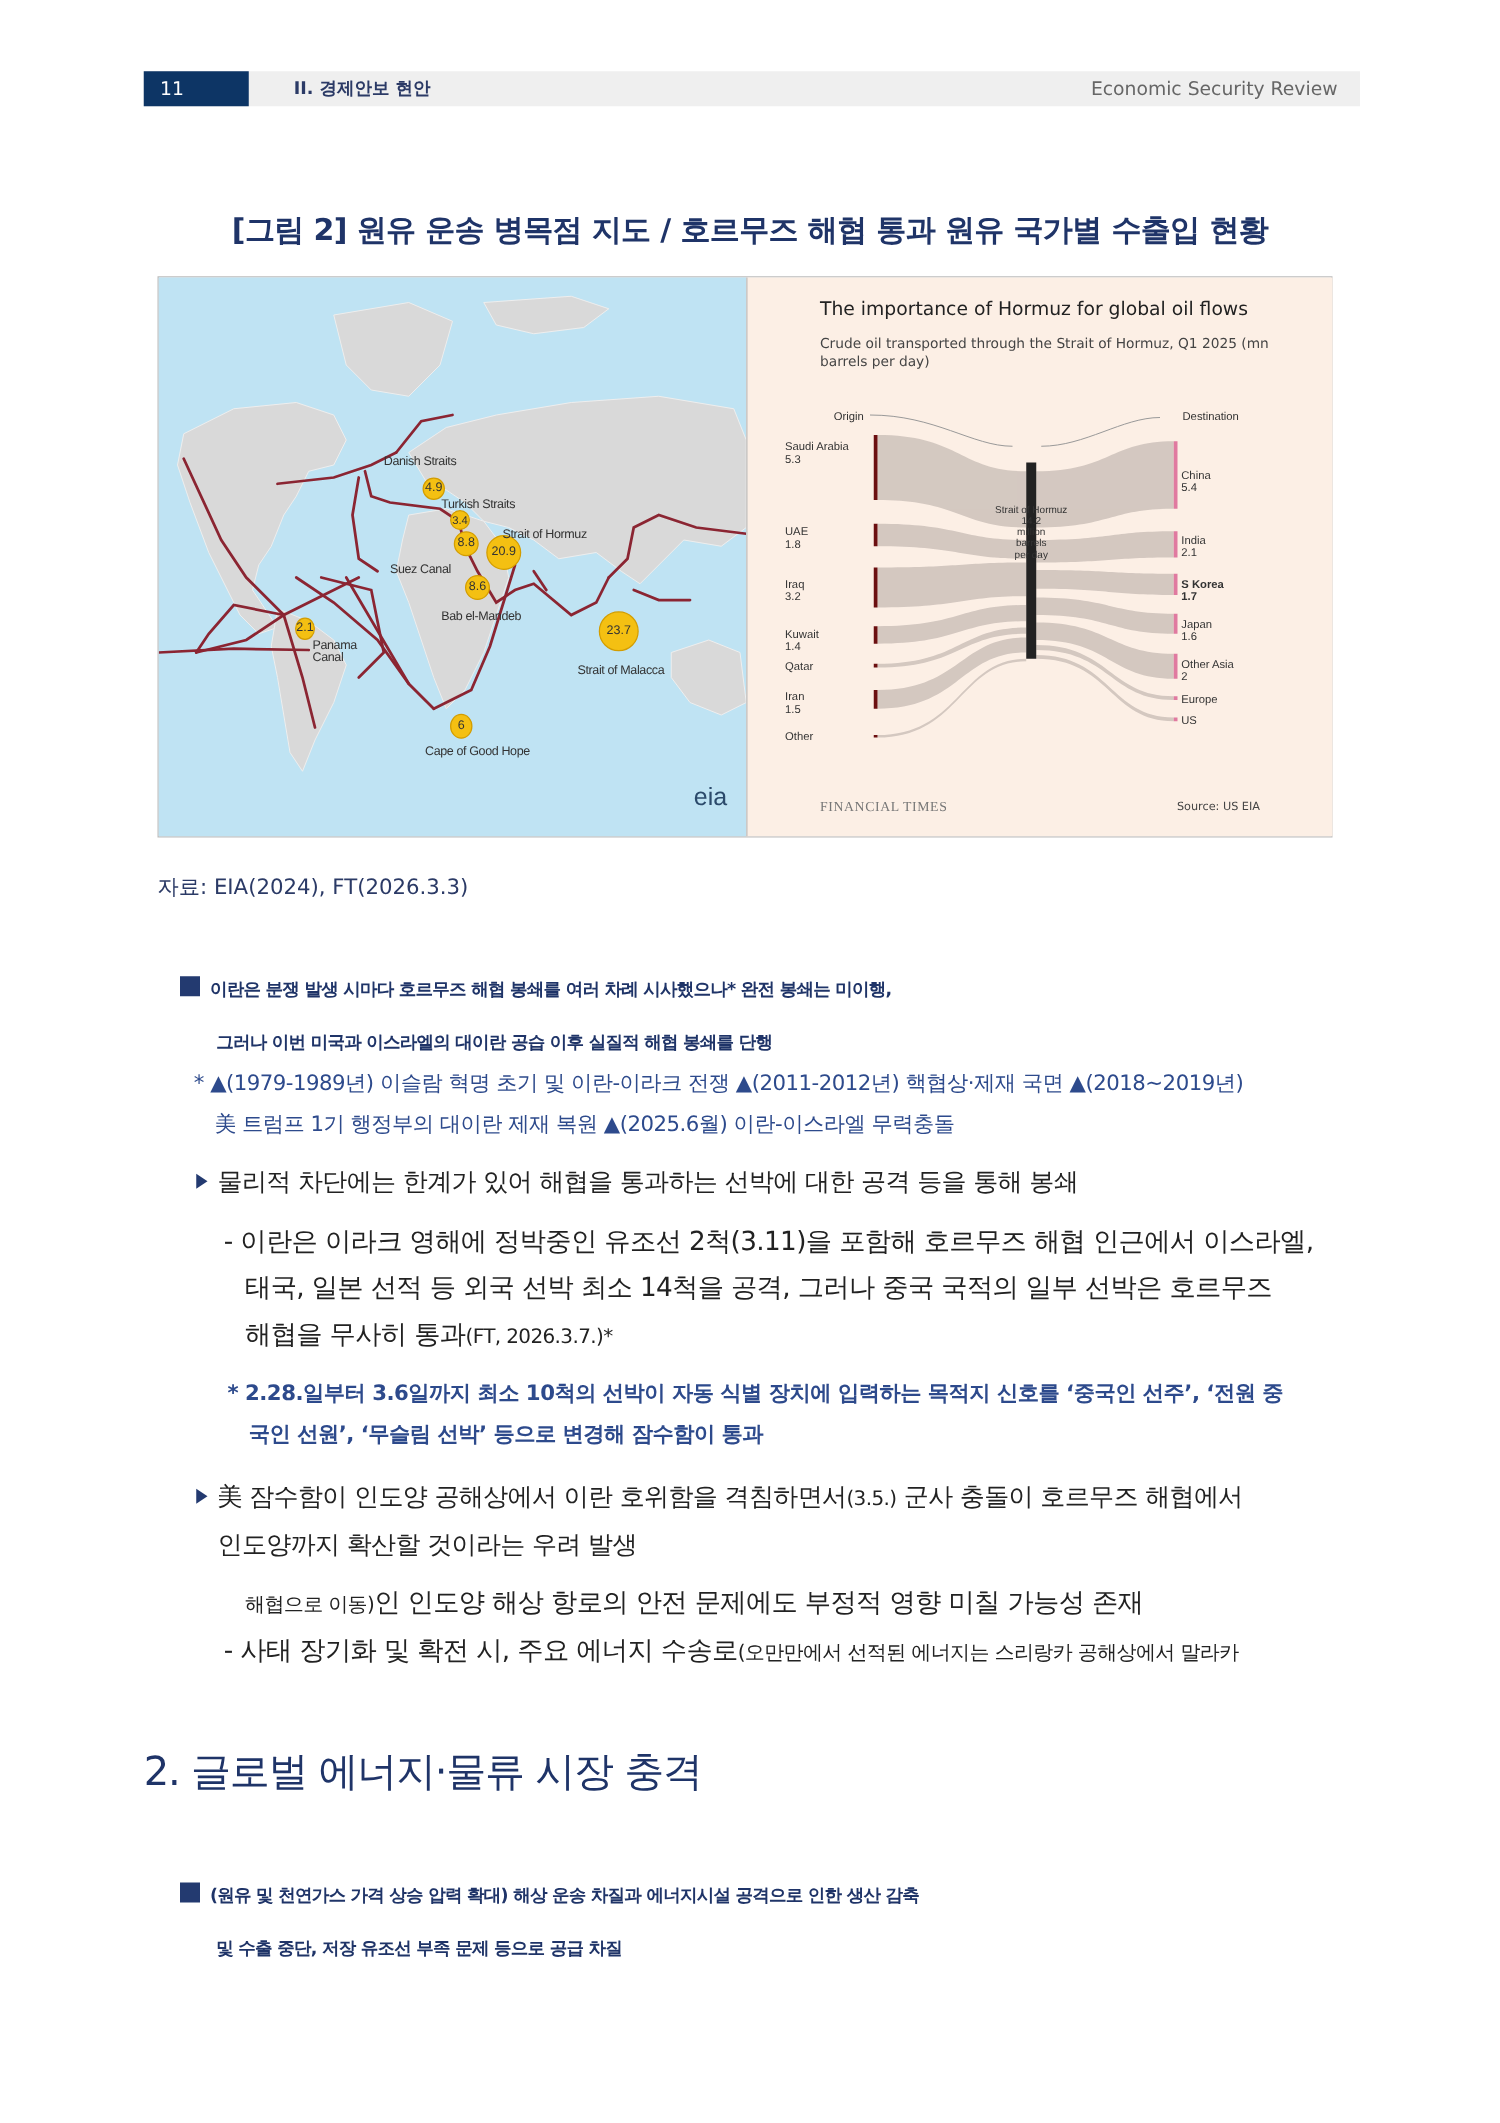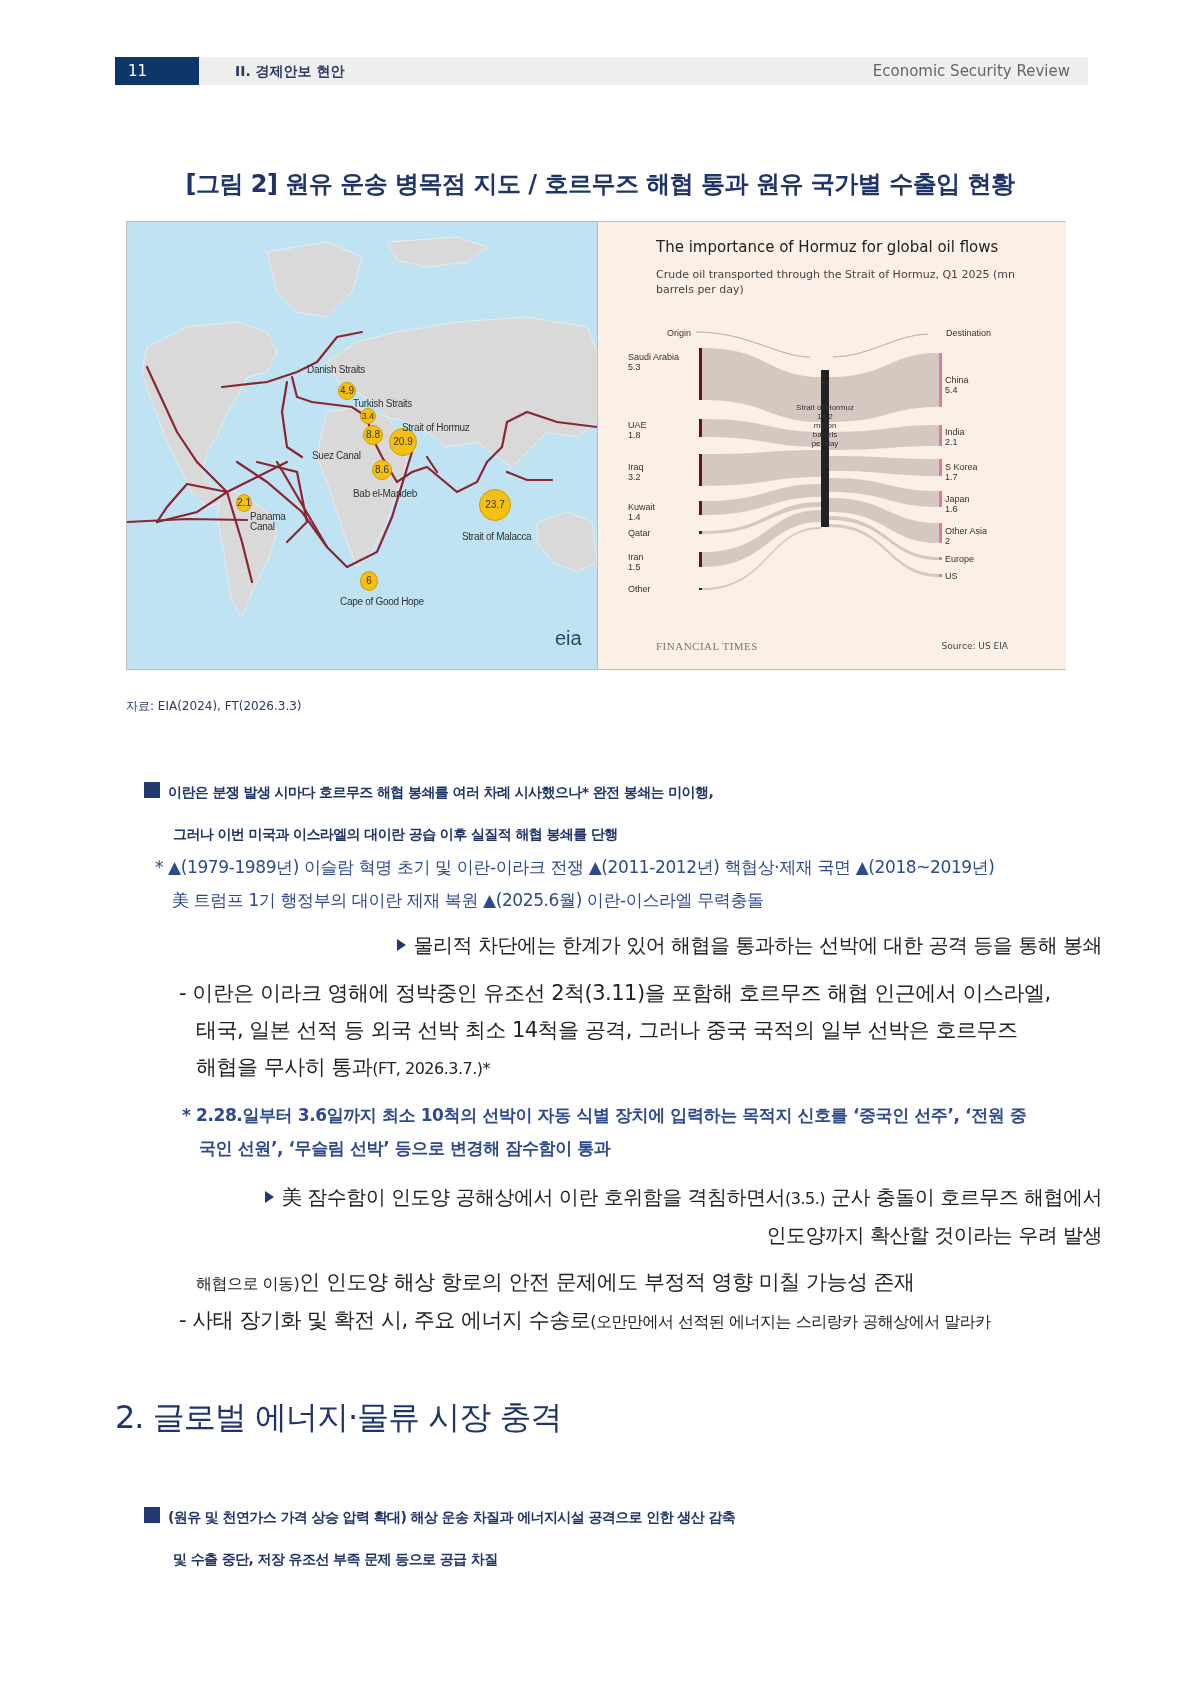--- a/index.html
+++ b/index.html
@@ -16,25 +16,25 @@
   .ft{position:absolute;left:470px;top:0;width:468px;height:447px;background:#fcefe5;border-left:1px solid #bcbcbc;overflow:hidden;}
   .ft-title{position:absolute;left:58px;top:16px;font-size:15px;color:#222;}
   .ft-sub{position:absolute;left:58px;top:45px;width:360px;font-size:11px;color:#444;line-height:15px;}
   .ft-logo{position:absolute;left:58px;top:418px;font-family:"Liberation Serif",serif;font-size:11px;color:#777;letter-spacing:0.5px;}
   .ft-src{position:absolute;right:58px;top:419px;font-size:9px;color:#444;}
   .lbl{position:absolute;font-size:9px;color:#333;line-height:10px;white-space:nowrap;font-family:"Liberation Sans",sans-serif;}
   .r{text-align:left;}
   .maplbl{position:absolute;font-size:10px;color:#333;font-family:"Liberation Sans",sans-serif;white-space:nowrap;letter-spacing:-0.3px;}
   .dot{position:absolute;border-radius:50%;background:#f4c012;border:1px solid #d39d00;box-sizing:border-box;text-align:center;color:#333;font-size:10px;font-family:"Liberation Sans",sans-serif;}
   .eia{position:absolute;left:428px;top:405px;font-size:20px;color:#2b4a6b;font-family:"Liberation Sans",sans-serif;}
-  .src{left:126px;top:698px;font-size:12px;color:#2b3a66;}
+  .src{left:126px;top:698px;font-size:17px;color:#2b3a66;}
   .b1{left:144px;width:970px;font-size:14px;font-weight:bold;color:#1f3468;line-height:42px;letter-spacing:-0.6px;margin-top:17px;}
   .sq{display:inline-block;width:16px;height:16px;background:#233a70;margin-right:8px;vertical-align:-1px;}
   .note{font-size:17px;color:#2d4a8c;line-height:33px;letter-spacing:-0.4px;}
-  .arrow{font-size:20px;color:#222;line-height:36px;letter-spacing:-0.5px;text-align:right;}
+  .arrow{font-size:20px;color:#222;line-height:36px;letter-spacing:-0.5px;}
   .tri{display:inline-block;width:0;height:0;border-top:6px solid transparent;border-bottom:6px solid transparent;border-left:9px solid #233a70;margin-right:8px;vertical-align:1px;}
   .dash{font-size:21px;color:#222;line-height:37px;letter-spacing:-0.5px;}
   .small{font-size:16px;}
   .sec{left:115px;top:1396px;font-size:32px;font-weight:normal;color:#1f3468;letter-spacing:-1px;}
 </style>
 </head>
 <body>
 
 <div class="abs hdr">
   <div class="hdr-num">11</div>
@@ -147,21 +147,21 @@
     <div class="lbl r" style="left:30px;width:68px;top:130px;"><span>Saudi Arabia</span><br><span>5.3</span></div>
     <div class="lbl r" style="left:30px;width:68px;top:198px;"><span>UAE</span><br><span>1.8</span></div>
     <div class="lbl r" style="left:30px;width:68px;top:240px;"><span>Iraq</span><br><span>3.2</span></div>
     <div class="lbl r" style="left:30px;width:68px;top:280px;"><span>Kuwait</span><br><span>1.4</span></div>
     <div class="lbl r" style="left:30px;width:68px;top:306px;">Qatar</div>
     <div class="lbl r" style="left:30px;width:68px;top:330px;"><span>Iran</span><br><span>1.5</span></div>
     <div class="lbl r" style="left:30px;width:68px;top:362px;">Other</div>
 
     <div class="lbl" style="left:347px;top:153px;"><span>China</span><br><span>5.4</span></div>
     <div class="lbl" style="left:347px;top:205px;"><span>India</span><br><span>2.1</span></div>
-    <div class="lbl" style="left:347px;top:240px;"><span>S Korea</span><br><span>1.7</span></div>
+    <div class="lbl" style="left:347px;top:240px;font-weight:bold;"><span>S Korea</span><br><span>1.7</span></div>
     <div class="lbl" style="left:347px;top:272px;"><span>Japan</span><br><span>1.6</span></div>
     <div class="lbl" style="left:347px;top:304px;"><span>Other Asia</span><br><span>2</span></div>
     <div class="lbl" style="left:347px;top:332px;">Europe</div>
     <div class="lbl" style="left:347px;top:349px;">US</div>
 
     <div class="lbl" style="left:190px;top:181px;width:74px;text-align:center;line-height:9px;font-size:8px;">
       <span>Strait of Hormuz</span><br>
       <span>14.2</span><br>
       <span>million</span><br>
       <span>barrels</span><br>

